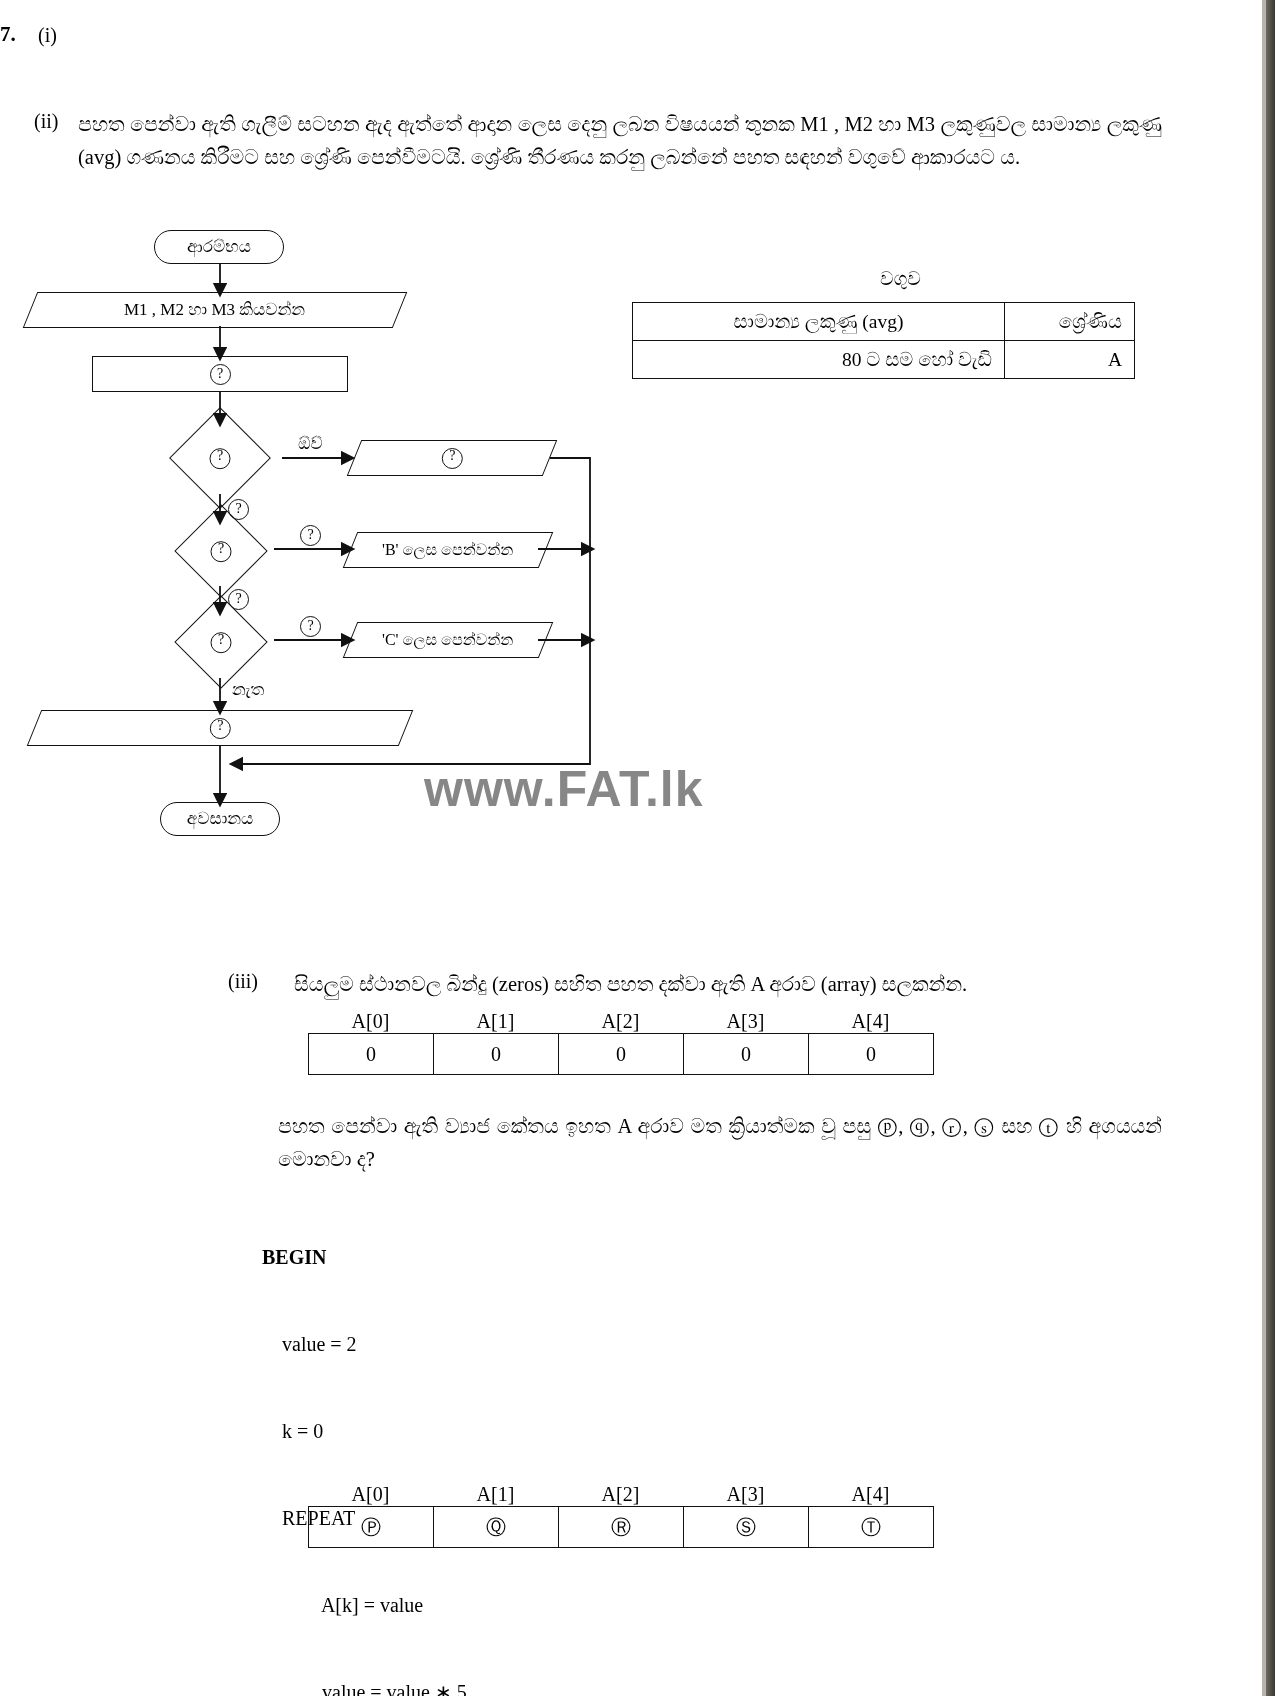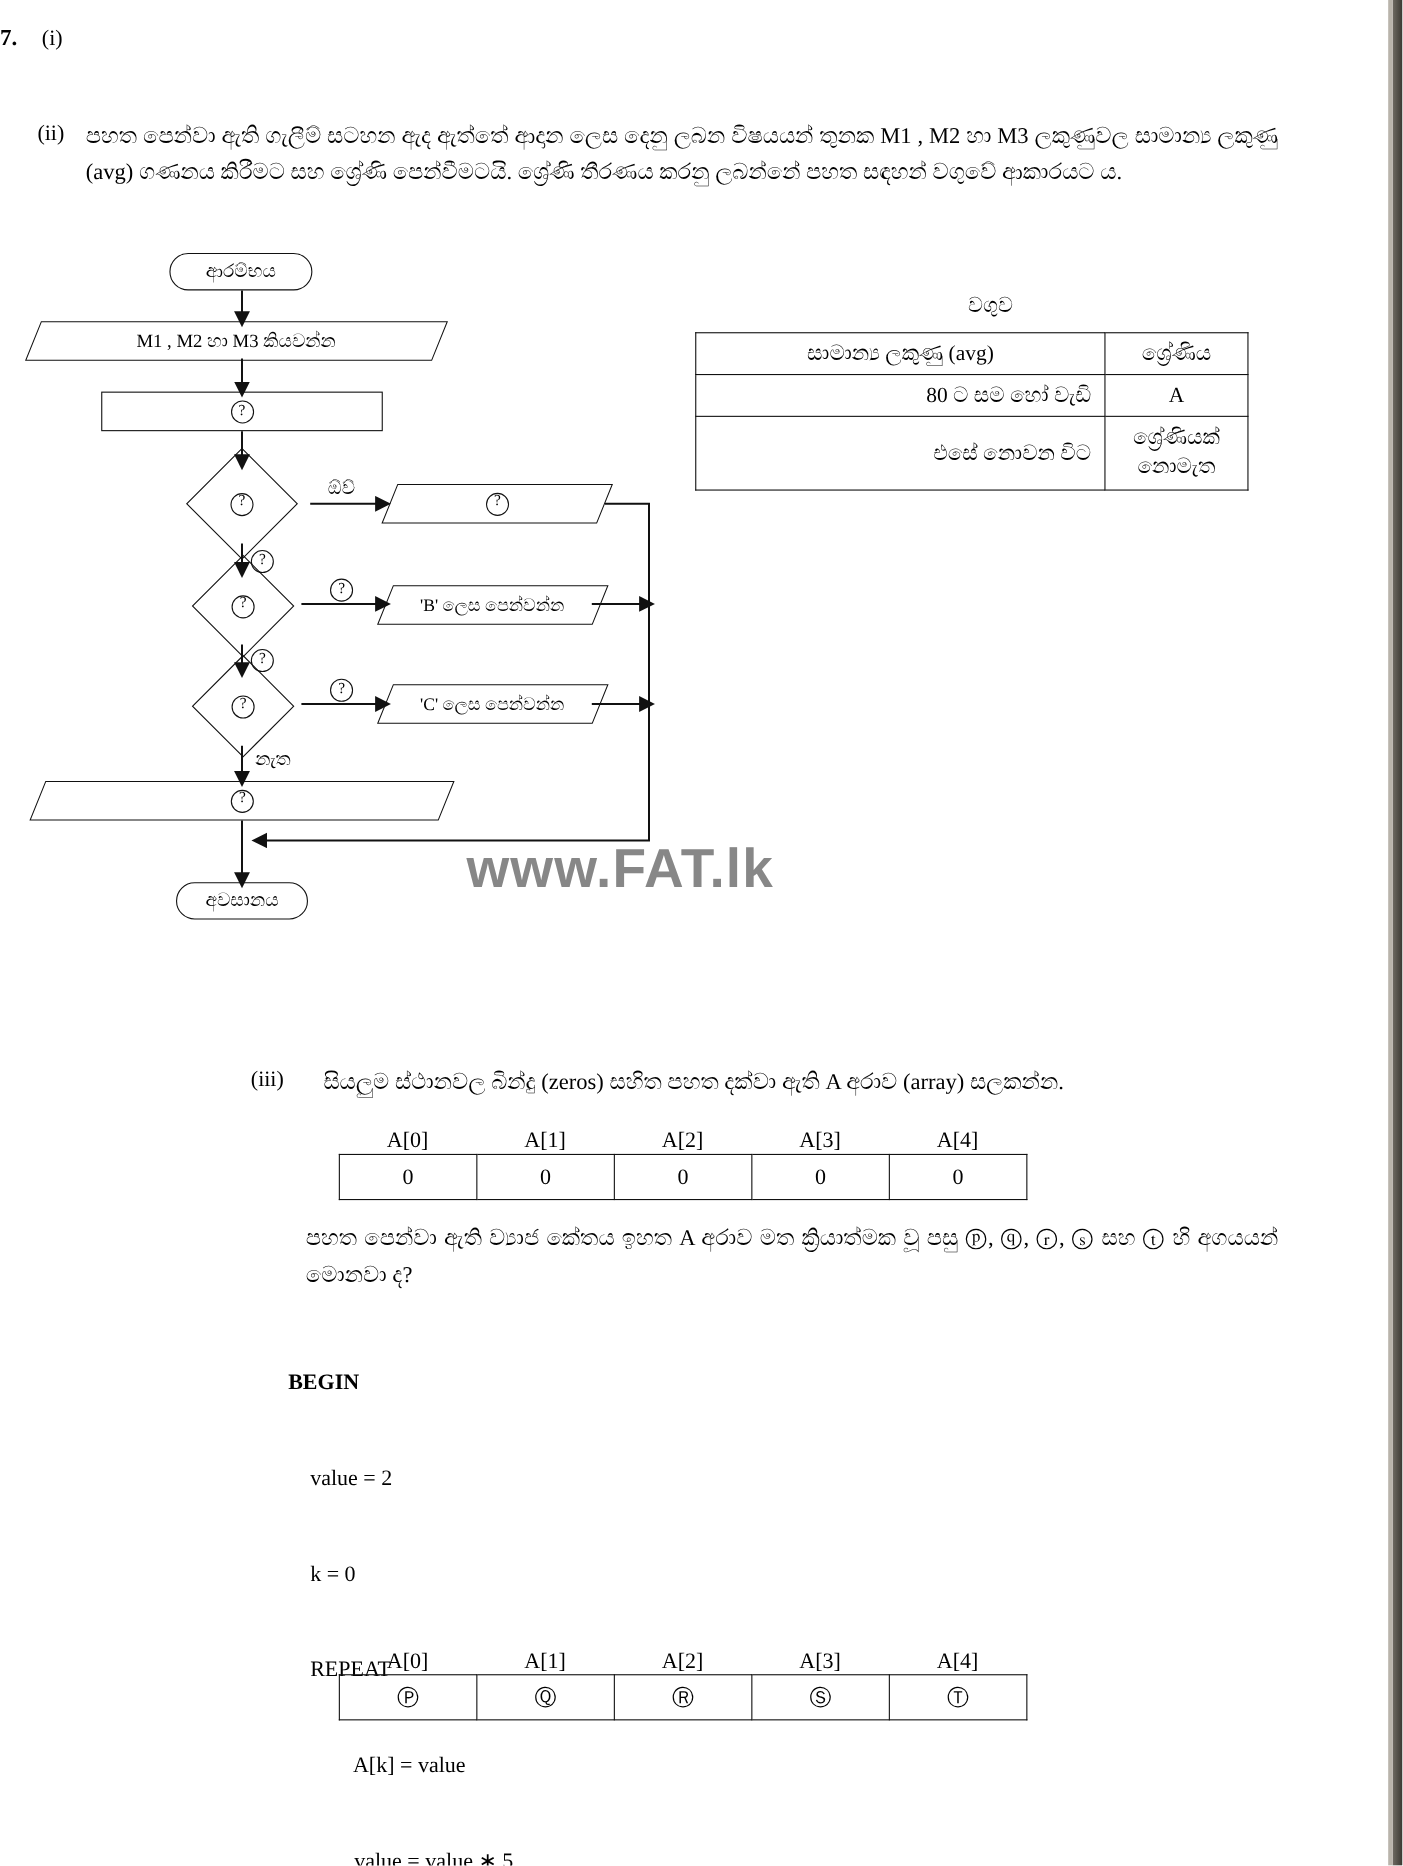--- a/index.html
+++ b/index.html
@@ -122,39 +122,39 @@
     font-size: 19.5px;
   }
   table.grade th, table.grade td {
     border: 1.4px solid #111;
     padding: 7px 12px;
     font-weight: normal;
     text-align: right;
     height: 38px;
   }
   table.grade th:nth-child(1), table.grade td:nth-child(1) { width: 372px; }
-  table.grade th:nth-child(2), table.grade td:nth-child(2) { width: 130px; text-align: center; }
+  table.grade th:nth-child(2), table.grade td:nth-child(2) { width: 130px; text-align: right; }
   table.grade th { text-align: center; }
   .two-line { line-height: 26px; text-align: center; }
 
   
   .watermark {
     position: absolute;
     left: 424px; top: 760px;
     font-family: "Liberation Sans", sans-serif;
     font-weight: bold;
     font-size: 50px;
     color: #737373;
     letter-spacing: 1px;
     opacity: 0.85;
     user-select: none;
   }
 
   
-  .arr-wrap { position: absolute; margin-top: 16px; }
+  .arr-wrap { position: absolute; }
   .arr-hdr {
     display: flex;
     font-size: 20px;
   }
   .arr-hdr div { width: 125px; text-align: center; }
   table.arr {
     border-collapse: collapse;
     font-size: 20px;
   }
   table.arr td {
@@ -278,25 +278,20 @@
       <tr>
         <th>සාමාන්‍ය ලකුණු (avg)</th>
         <th>ශ්‍රේණිය</th>
       </tr>
     </thead>
     <tbody>
       <tr>
         <td>80 ට සම හෝ වැඩි</td>
         <td>A</td>
       </tr>
-      <tr>
-        <td>එසේ නොවන විට</td>
-        <td class="two-line" style="white-space:pre-line;">ශ්‍රේණියක්
-නොමැත</td>
-      </tr>
     </tbody>
   </table>
 
   <div class="watermark">www.FAT.lk</div>
 
 
   <div class="item-label" style="left:228px; top:970px;">(iii)</div>
   <div class="para" style="left:294px; top:968px; width:884px;">සියලුම ස්ථානවල බින්දු (zeros) සහිත පහත දක්වා ඇති A අරාව (array) සලකන්න.</div>
 
   <div class="arr-wrap" style="left:308px; top:1010px;">

